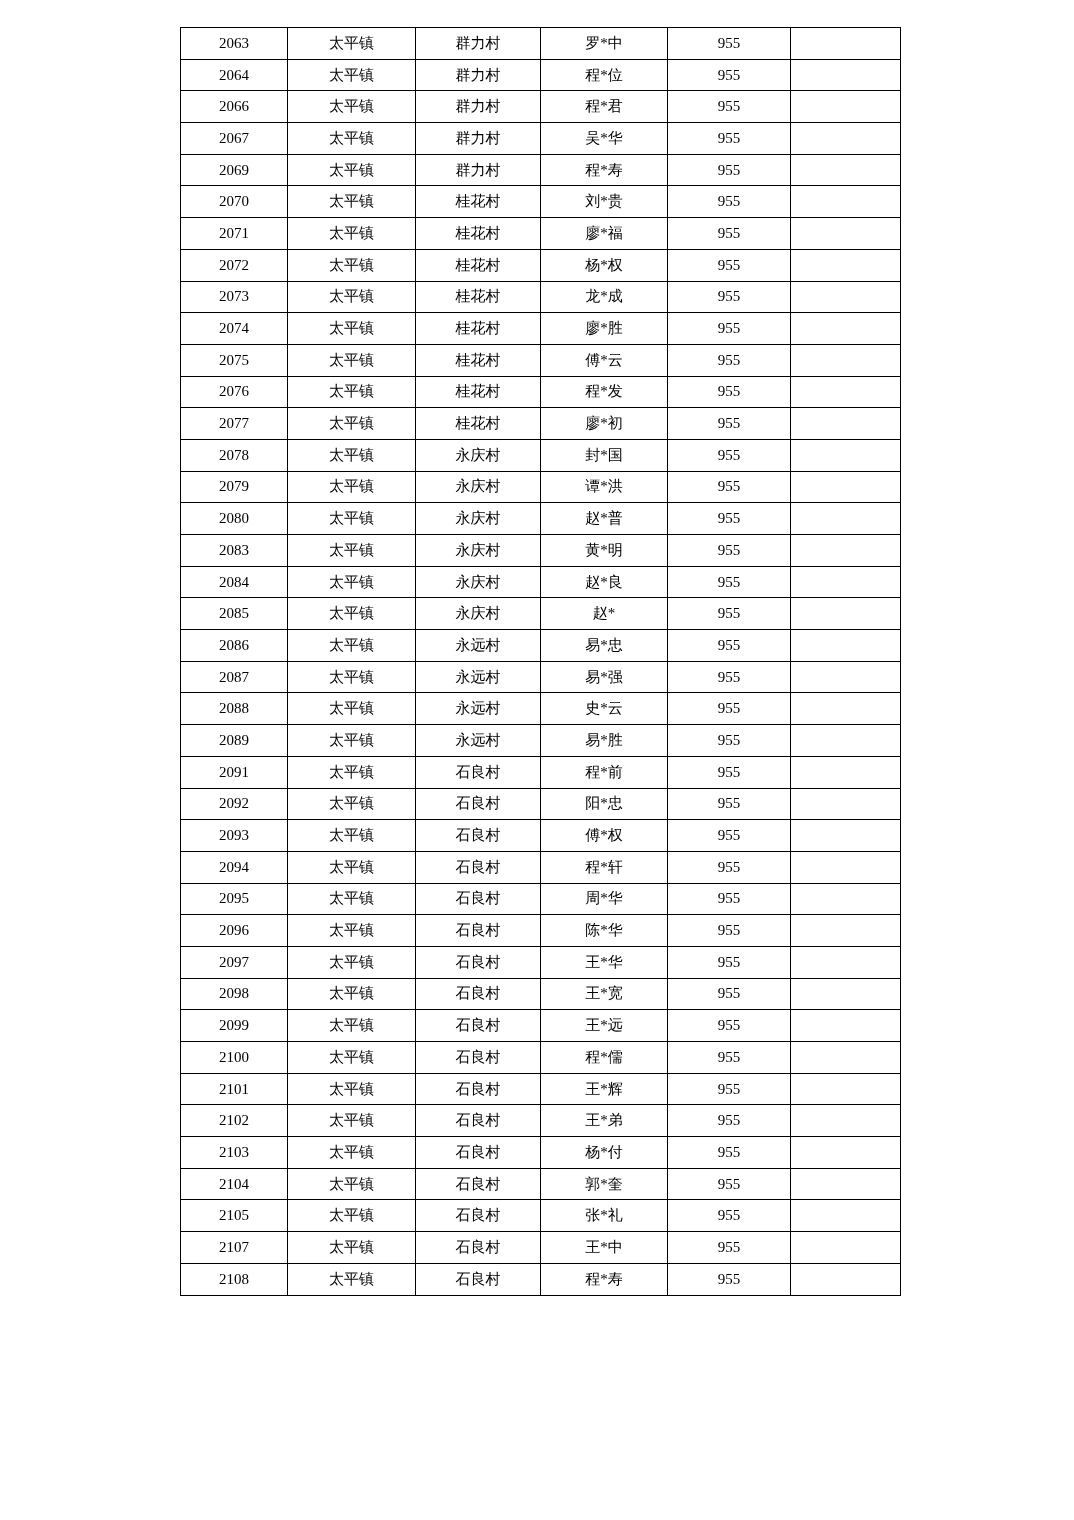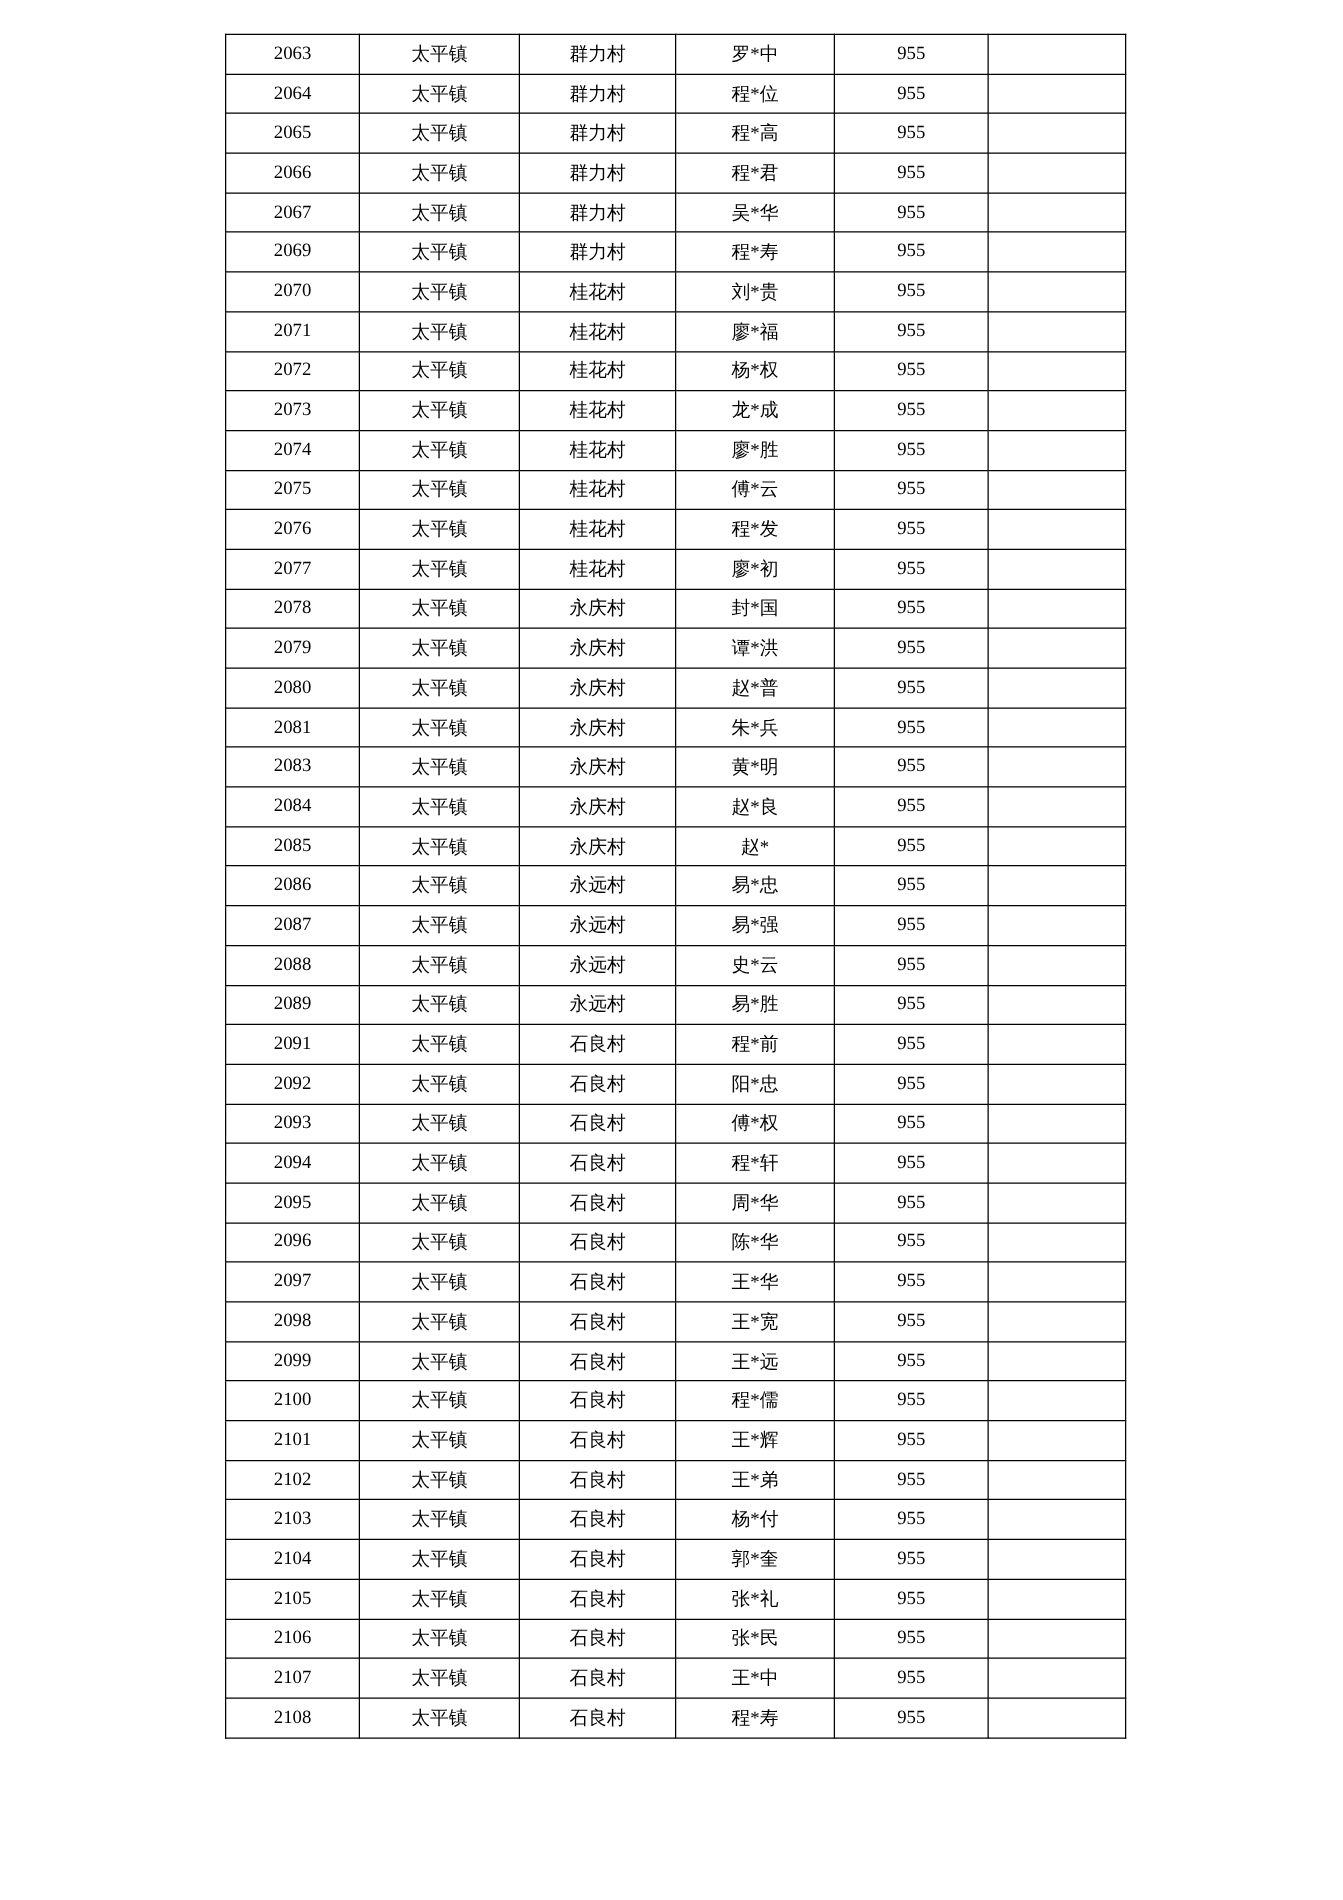--- a/index.html
+++ b/index.html
@@ -60,28 +60,20 @@
         </tr>
         <tr>
           <td>2064</td>
           <td>太平镇</td>
           <td>群力村</td>
           <td>程*位</td>
           <td>955</td>
           <td></td>
         </tr>
         <tr>
-          <td>2065</td>
-          <td>太平镇</td>
-          <td>群力村</td>
-          <td>程*高</td>
-          <td>955</td>
-          <td></td>
-        </tr>
-        <tr>
           <td>2066</td>
           <td>太平镇</td>
           <td>群力村</td>
           <td>程*君</td>
           <td>955</td>
           <td></td>
         </tr>
         <tr>
           <td>2067</td>
           <td>太平镇</td>
@@ -176,28 +168,20 @@
           <td>永庆村</td>
           <td>谭*洪</td>
           <td>955</td>
           <td></td>
         </tr>
         <tr>
           <td>2080</td>
           <td>太平镇</td>
           <td>永庆村</td>
           <td>赵*普</td>
-          <td>955</td>
-          <td></td>
-        </tr>
-        <tr>
-          <td>2081</td>
-          <td>太平镇</td>
-          <td>永庆村</td>
-          <td>朱*兵</td>
           <td>955</td>
           <td></td>
         </tr>
         <tr>
           <td>2083</td>
           <td>太平镇</td>
           <td>永庆村</td>
           <td>黄*明</td>
           <td>955</td>
           <td></td>
@@ -360,28 +344,20 @@
           <td>石良村</td>
           <td>郭*奎</td>
           <td>955</td>
           <td></td>
         </tr>
         <tr>
           <td>2105</td>
           <td>太平镇</td>
           <td>石良村</td>
           <td>张*礼</td>
-          <td>955</td>
-          <td></td>
-        </tr>
-        <tr>
-          <td>2106</td>
-          <td>太平镇</td>
-          <td>石良村</td>
-          <td>张*民</td>
           <td>955</td>
           <td></td>
         </tr>
         <tr>
           <td>2107</td>
           <td>太平镇</td>
           <td>石良村</td>
           <td>王*中</td>
           <td>955</td>
           <td></td>

